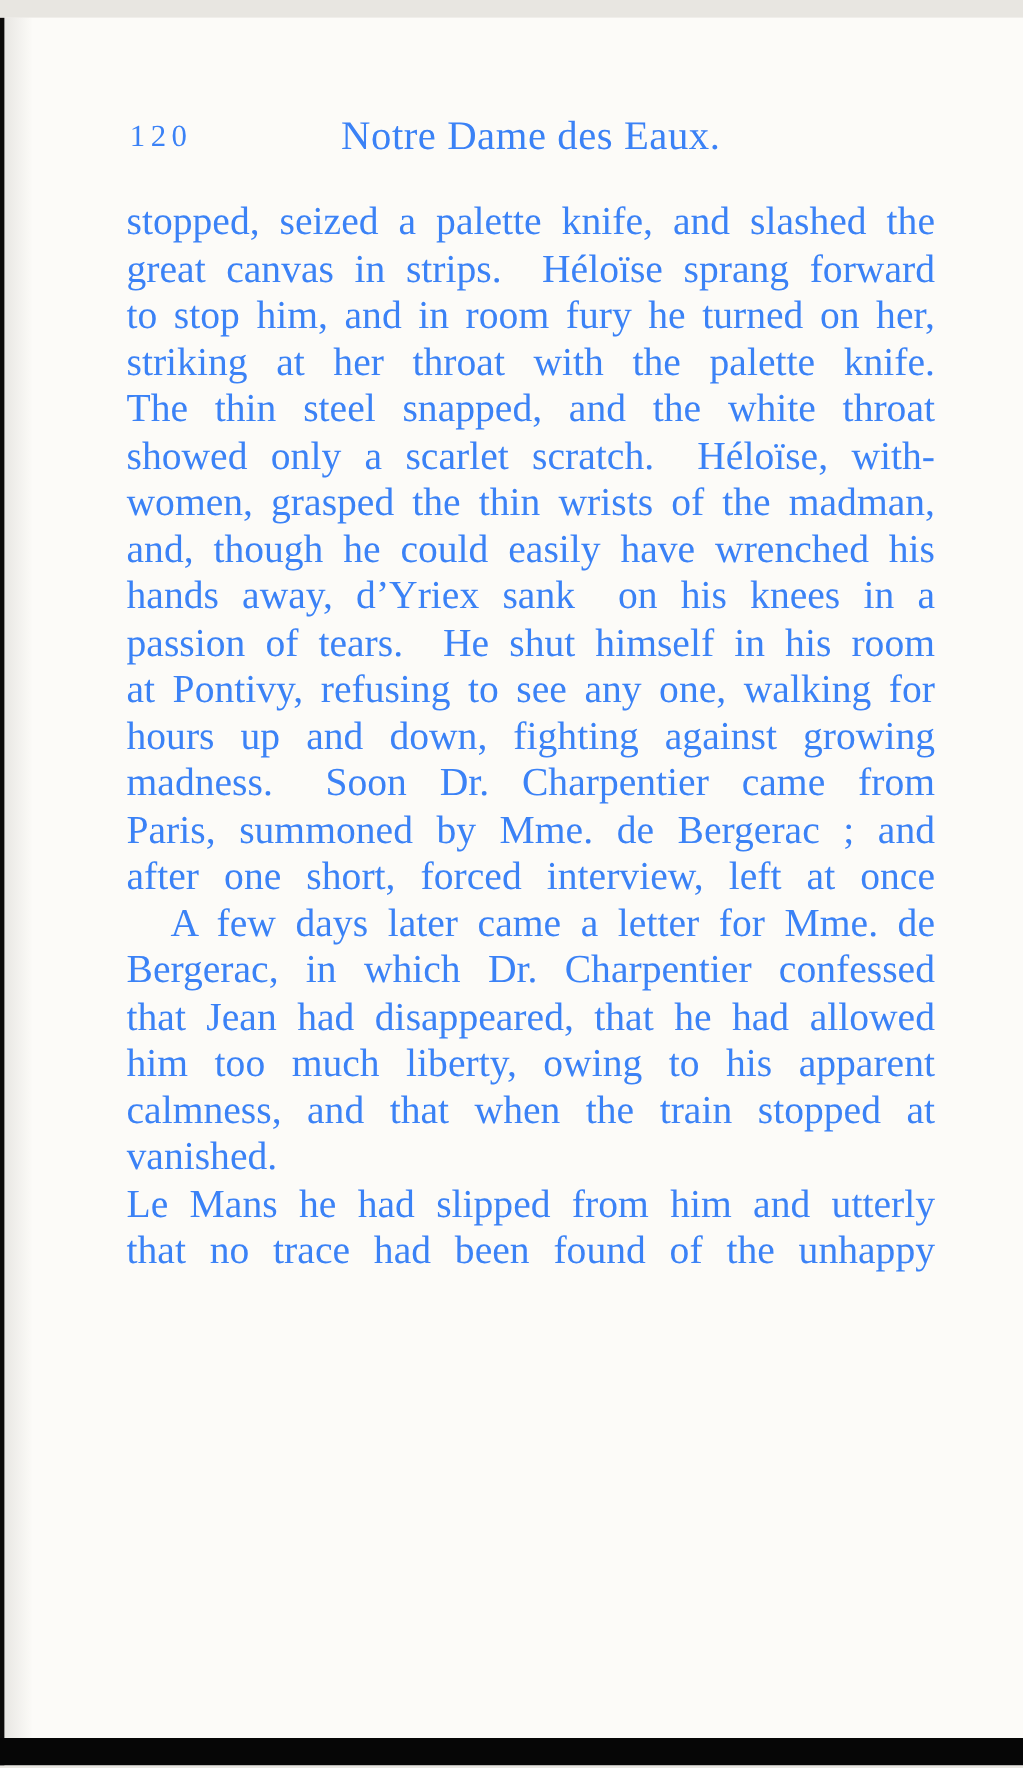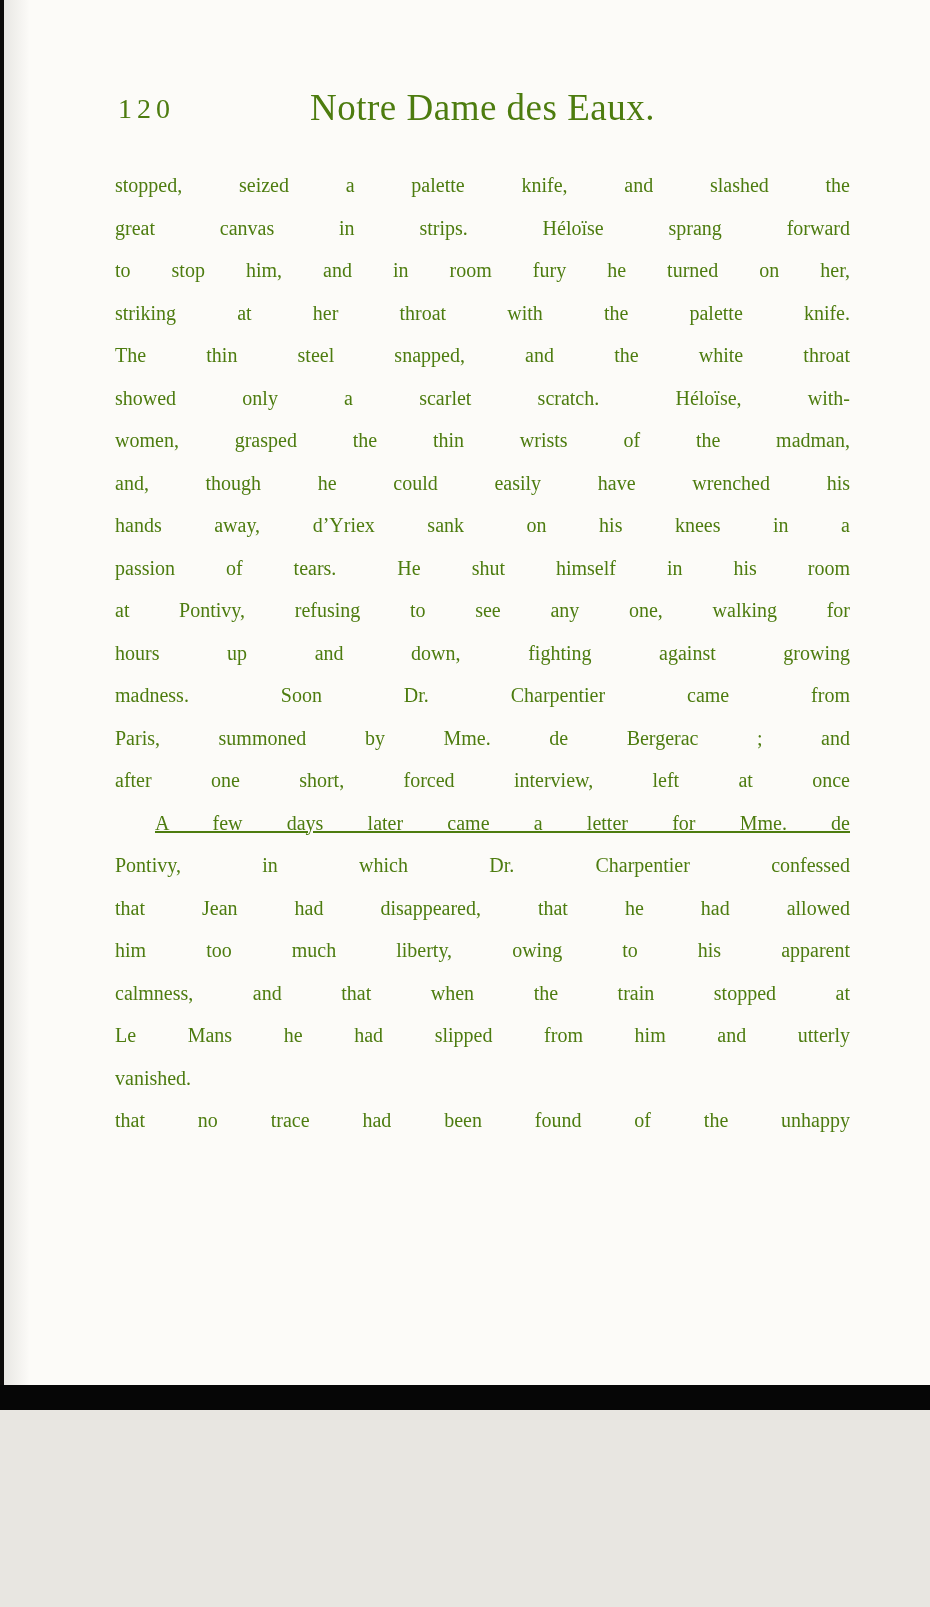--- a/index.html
+++ b/index.html
@@ -3,26 +3,26 @@
 <meta charset="utf-8">
 <style>
   html, body {
     margin: 0;
     padding: 0;
     background: #e8e6e1;
   }
   .page {
     position: relative;
     width: 930px;
-    height: 1410px;
-    margin: 0 auto;
+    height: 1589px;
+    margin: 16px auto;
     background: #fcfbf8;
     overflow: hidden;
     font-family: "Liberation Serif", "DejaVu Serif", serif;
-    color: #4d7c0f;
+    color: #3b82f6;
   }
   
   .edge-left {
     position: absolute;
     left: 0; top: 0;
     width: 4px; height: 100%;
     background: #0c0b0a;
   }
   .edge-left-shade {
     position: absolute;
@@ -52,35 +52,34 @@
     position: absolute;
     left: 3px; bottom: 4px;
     font-size: 28px;
     letter-spacing: 5px;
   }
   
   .body-text {
     position: absolute;
     left: 115px; top: 164px;
     width: 735px;
-    font-size: 20px;
+    font-size: 36px;
     line-height: 42.5px;
   }
   .line {
     height: 42.5px;
     overflow: hidden;
     text-align: justify;
     text-align-last: justify;
   }
   .line.para-end {
     text-align-last: left;
   }
   .line.indent {
     text-indent: 40px;
-    text-decoration: underline;
   }
 </style>
 </head>
 <body>
 
 <div class="page">
   <div class="edge-left"></div>
   <div class="edge-left-shade"></div>
   <div class="edge-bottom"></div>
 
@@ -101,22 +100,22 @@
     <div class="line">and, though he could easily have wrenched his</div>
     <div class="line">hands away, d’Yriex sank  on his knees in a</div>
     <div class="line">passion of tears.  He shut himself in his room</div>
     <div class="line">at Pontivy, refusing to see any one, walking for</div>
     <div class="line">hours up and down, fighting against growing</div>
     <div class="line">madness.  Soon Dr. Charpentier came from</div>
     <div class="line">Paris, summoned by Mme. de Bergerac ; and</div>
     <div class="line">after one short, forced interview, left at once</div>
 
     <div class="line indent">A few days later came a letter for Mme. de</div>
-    <div class="line">Pontivy, in which Dr. Charpentier confessed</div>
+    <div class="line">Bergerac, in which Dr. Charpentier confessed</div>
     <div class="line">that Jean had disappeared, that he had allowed</div>
     <div class="line">him too much liberty, owing to his apparent</div>
     <div class="line">calmness, and that when the train stopped at</div>
+    <div class="line para-end">vanished.</div>
     <div class="line">Le Mans he had slipped from him and utterly</div>
-    <div class="line para-end">vanished.</div>
 
     <div class="line">that no trace had been found of the unhappy</div>
   </main>
 </div>
 
 </body></html>

